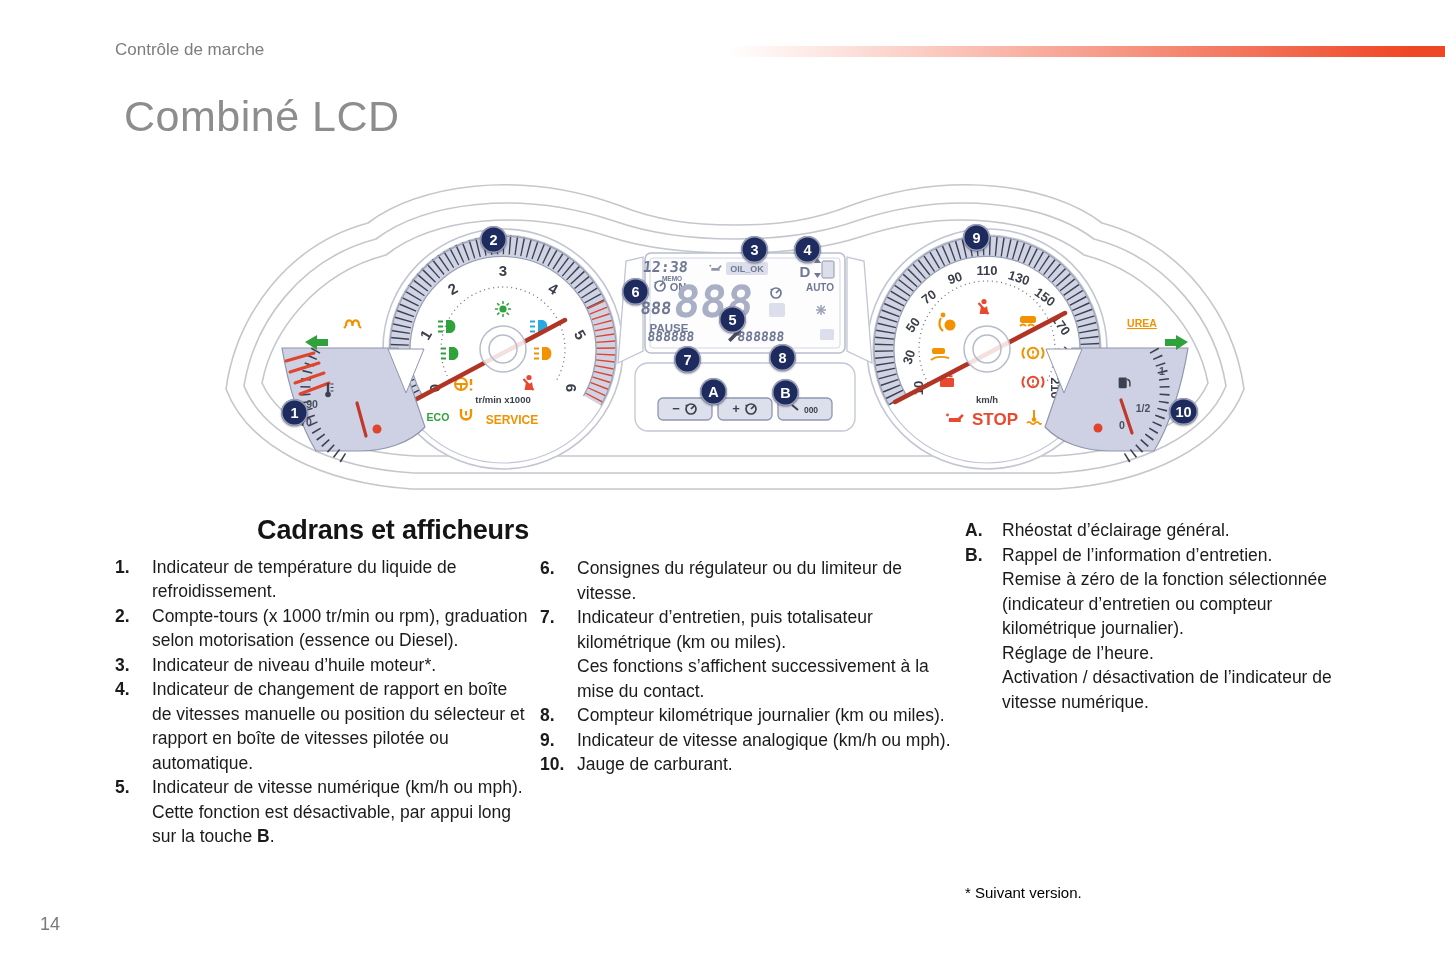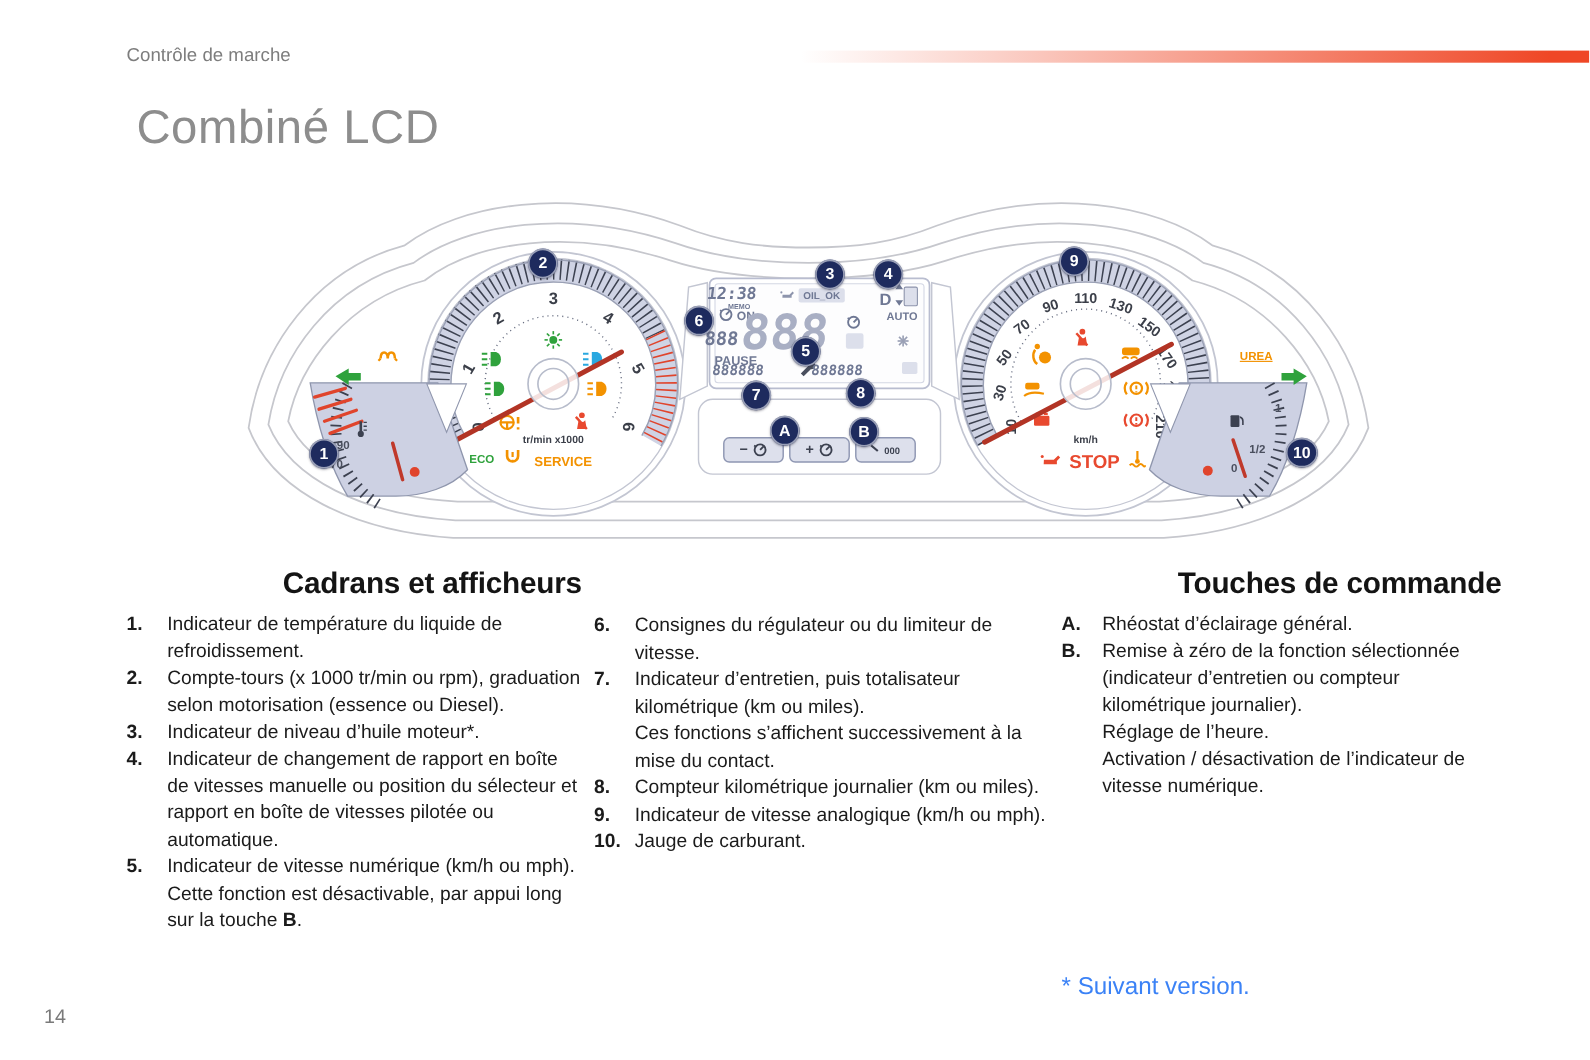--- a/index.html
+++ b/index.html
@@ -12,21 +12,21 @@
   .cluster{position:absolute;left:220px;top:165px;width:1030px;height:335px;}
   .callout{position:absolute;width:27px;height:27px;border-radius:50%;background:#1e2b5e;color:#fff;
         font-weight:bold;font-size:14.5px;display:flex;align-items:center;justify-content:center;
         box-shadow:inset 0 0 0 1.5px rgba(255,255,255,.55), 0 1px 2px rgba(40,40,60,.45);}
   .col{position:absolute;}
   .h-section{font-size:27px;font-weight:bold;color:#141414;margin:0 0 12px 0;letter-spacing:-0.2px;text-align:right;}
   .item{display:flex;margin:0;}
   .item .num{width:37px;flex:0 0 37px;font-weight:bold;}
   .item .txt{flex:1;}
   .list{font-size:17.5px;line-height:24.5px;}
-  .footnote{position:absolute;left:965px;top:884px;font-size:22px;color:#3b82f6;}
+  .footnote{position:absolute;left:965px;top:884px;font-size:15px;color:#000000;}
   .pagenum{position:absolute;left:40px;top:914px;font-size:18px;font-weight:normal;color:#7a7a7a;}
   
   .dlab{font-family:"Liberation Sans",sans-serif;font-size:15px;font-weight:bold;fill:#3b3f49;
         text-anchor:middle;dominant-baseline:middle;}
   .dlab2{font-family:"Liberation Sans",sans-serif;font-size:13px;font-weight:bold;fill:#3b3f49;
         text-anchor:middle;dominant-baseline:middle;}
   .dlab3{font-family:"Liberation Sans",sans-serif;font-size:10.5px;font-weight:bold;fill:#4a4f5e;
         text-anchor:middle;dominant-baseline:middle;}
   .seg{font-family:"DejaVu Sans Mono",monospace;font-weight:bold;fill:#a9afc4;text-anchor:middle;}
   .segd{font-family:"DejaVu Sans Mono",monospace;font-weight:bold;fill:#6f7894;text-anchor:middle;}
@@ -391,30 +391,30 @@
     </div>
     <div class="item">
       <span class="num">10.</span>
       <div class="txt">
           <div>Jauge de carburant.</div>
         </div>
     </div>
   </div>
 
   <div class="col list" style="left:965px;top:518px;width:400px;">
-    <h2 class="h-section">Touches de commande</h2>
     <div class="item">
       <span class="num">A.</span>
       <div class="txt">
           <div>Rhéostat d’éclairage général.</div>
         </div>
     </div>
     <div class="item">
       <span class="num">B.</span>
       <div class="txt">
+        <div>Rappel de l’information d’entretien.</div>
         <div>Remise à zéro de la fonction sélectionnée (indicateur d’entretien ou compteur kilométrique journalier).</div>
         <div>Réglage de l’heure.</div>
         <div>Activation / désactivation de l’indicateur de vitesse numérique.</div>
       </div>
     </div>
   </div>
 
   <div class="footnote">* Suivant version.</div>
   <div class="pagenum">14</div>
 </div>

